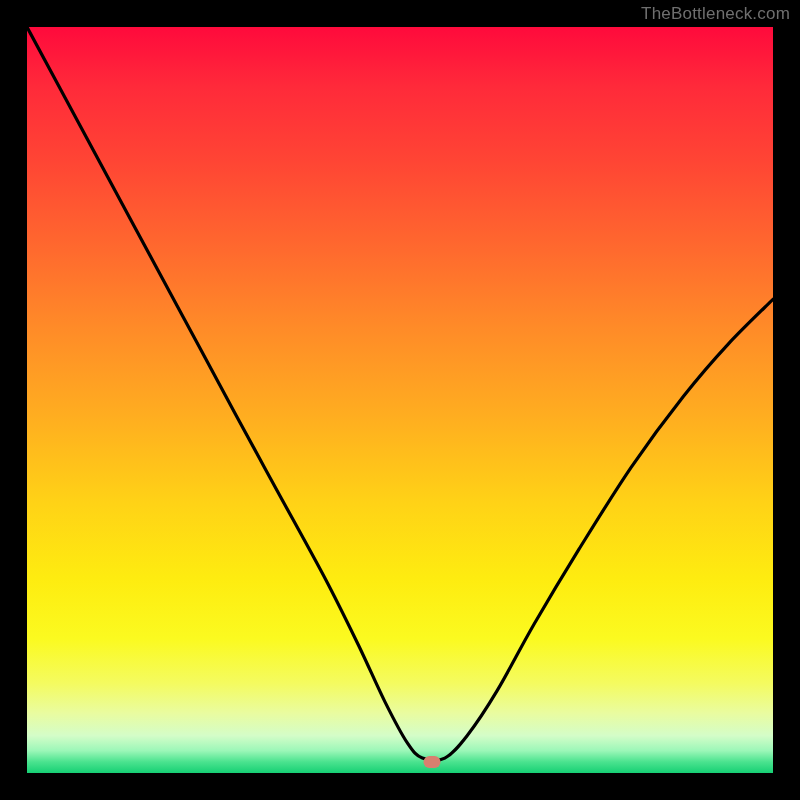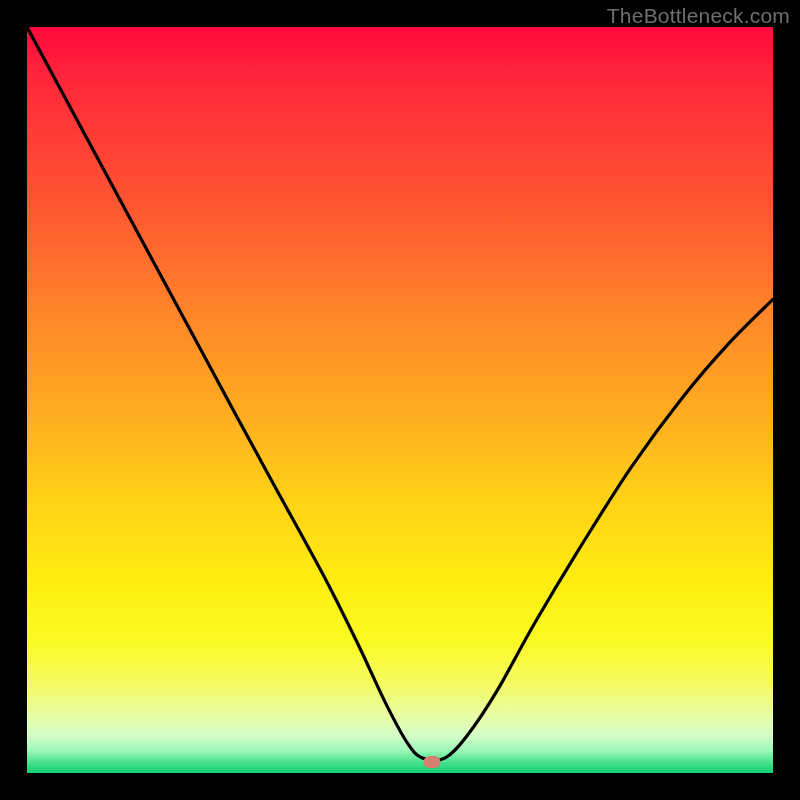--- a/index.html
+++ b/index.html
@@ -55,21 +55,21 @@
     height: 12px;
     border-radius: 6px / 6px;
     background: #d8806f;
     transform: translate(-50%, -50%);
   }
   .watermark {
     position: absolute;
     top: 4px;
     right: 10px;
     color: #6f6f6f;
-    font-size: 21px;
+    font-size: 17px;
     font-weight: 500;
     letter-spacing: 0.2px;
     user-select: none;
   }
 </style>
 </head>
 <body>
 
 <div class="frame">
 

